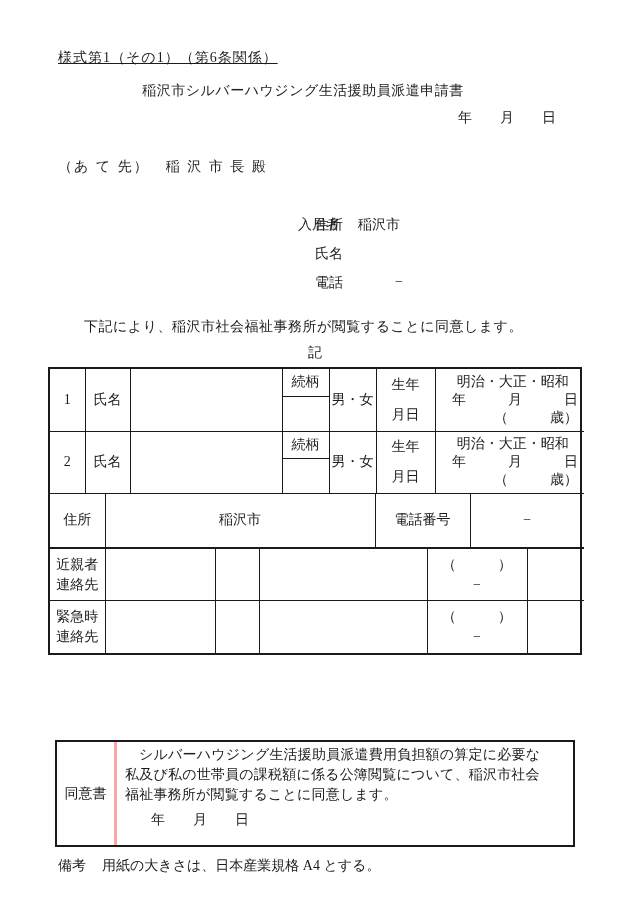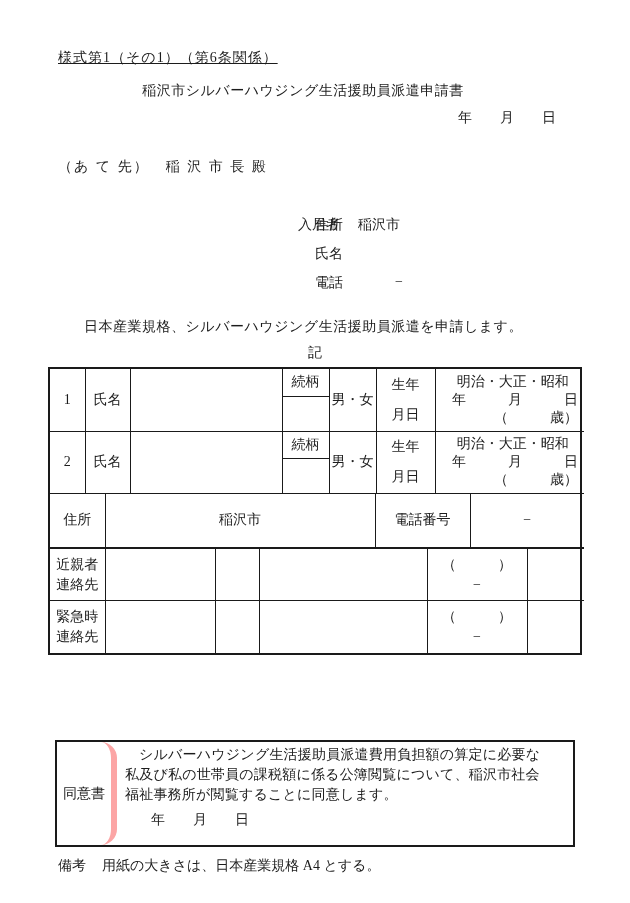--- a/index.html
+++ b/index.html
@@ -68,22 +68,22 @@
 
   
   .consent-box {
     left: 55px; top: 740px; width: 520px; height: 107px;
     border: 2px solid #1a1a1a;
     display: flex;
     background: #fff;
   }
   .consent-label {
     width: 60px; flex: 0 0 60px;
-    border-right: 6px solid #fca5a5;
-    display: flex; align-items: center; justify-content: center; border-radius: 16px;
+    border-right: 3px solid #fca5a5;
+    display: flex; align-items: center; justify-content: center;
   }
   .consent-content { flex: 1; padding: 3px 20px 0 8px; overflow: hidden; }
   .consent-body { text-indent: 1em; line-height: 20px; letter-spacing: 0.2px; }
   .consent-date { margin-top: 5px; margin-left: 26px; line-height: 20px; }
   .consent-signer { margin-left: 161px; line-height: 20px; white-space: nowrap; }
 
   
   .remarks { left: 58px; top: 857px; display: flex; }
   .remarks-text { margin-left: 16px; }
 </style>
@@ -103,21 +103,21 @@
   </div>
   <div class="line">
     <span>氏名</span>
   </div>
   <div class="line">
     <span>電話</span>
     <span class="applicant-phone-sep">−</span>
   </div>
 </div>
 
-<div class="abs intro">日本産業規格、シルバーハウジング生活援助員派遣を申請します。</div>
+<div class="abs intro">下記により、稲沢市社会福祉事務所が閲覧することに同意します。</div>
 <div class="abs record-marker">記</div>
 
 <div class="abs table-wrap">
 
   <table class="doc-table">
     <colgroup>
       <col style="width:35px">
         <col style="width:45px">
         <col style="width:152px">
       <col style="width:47px">

